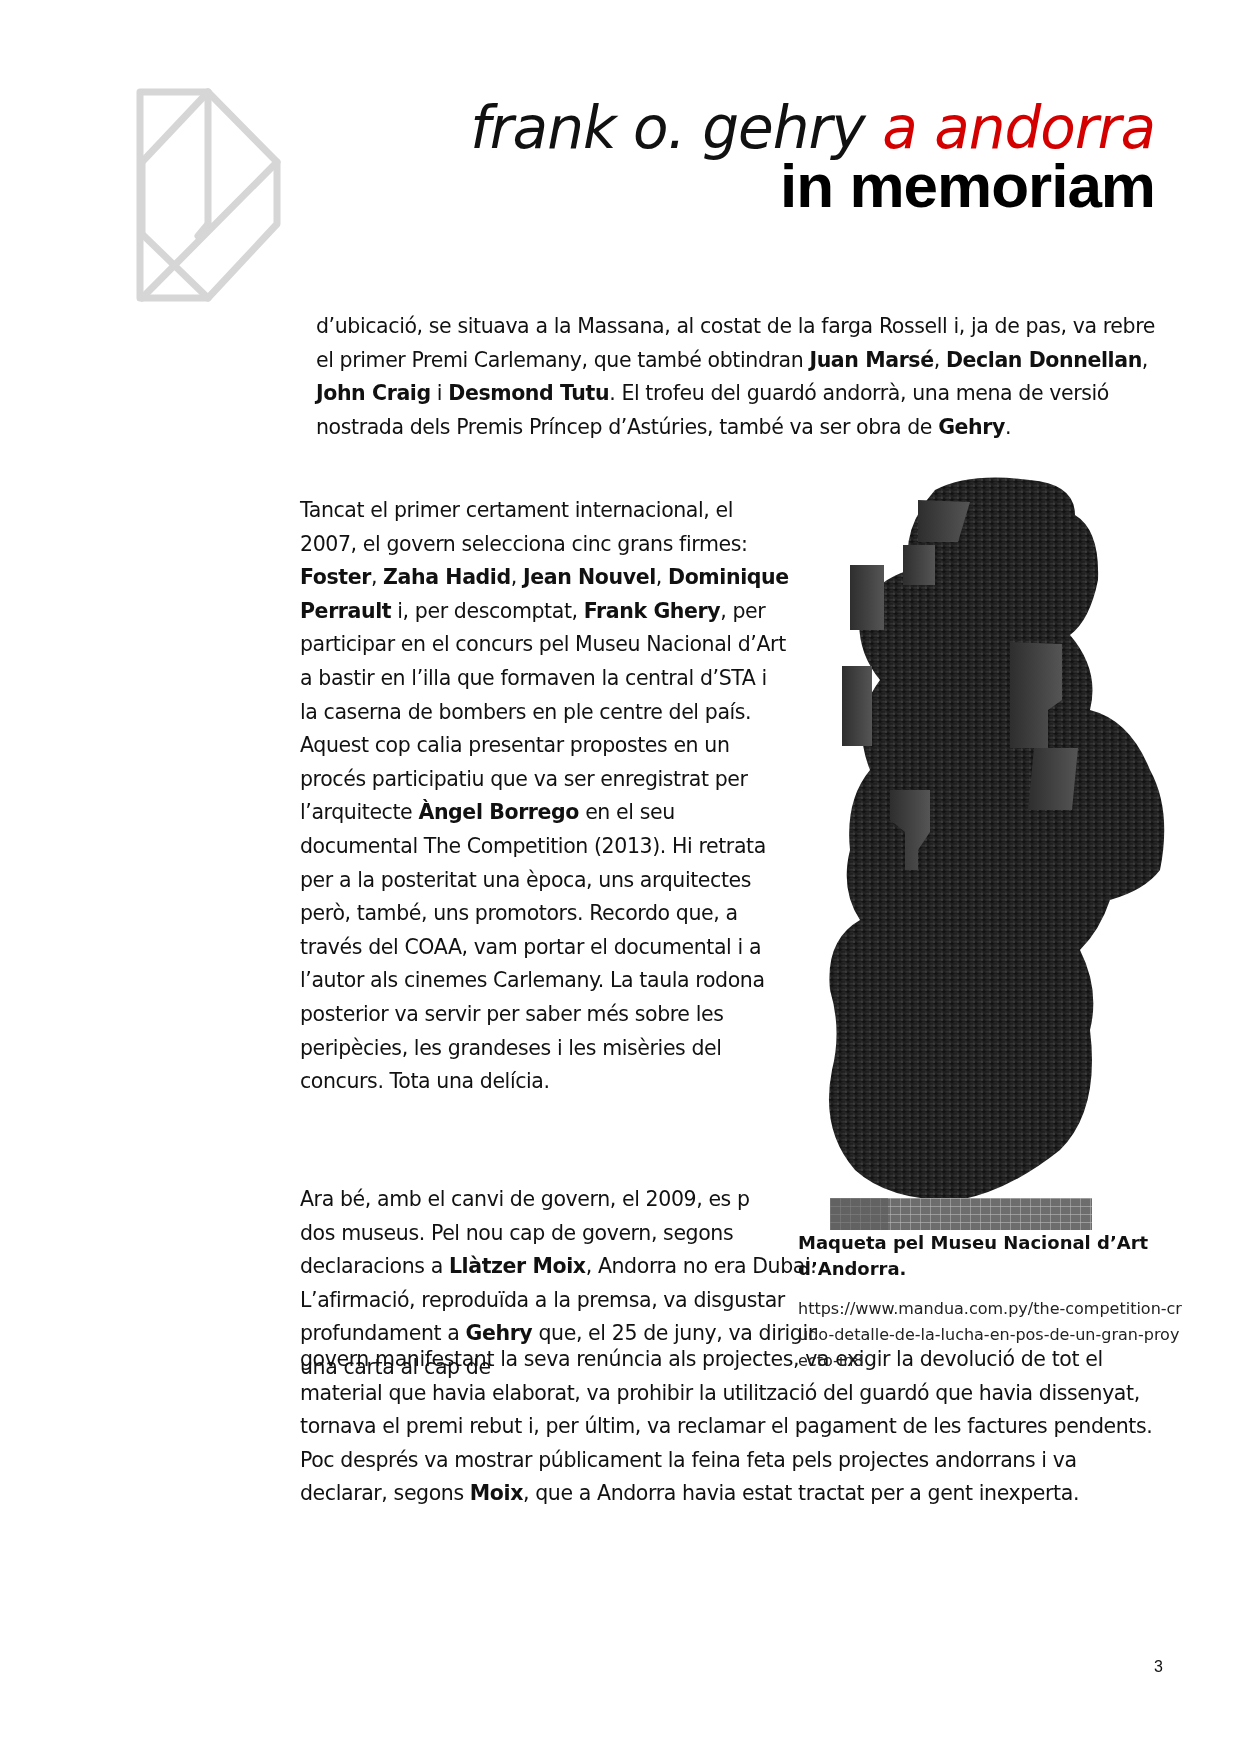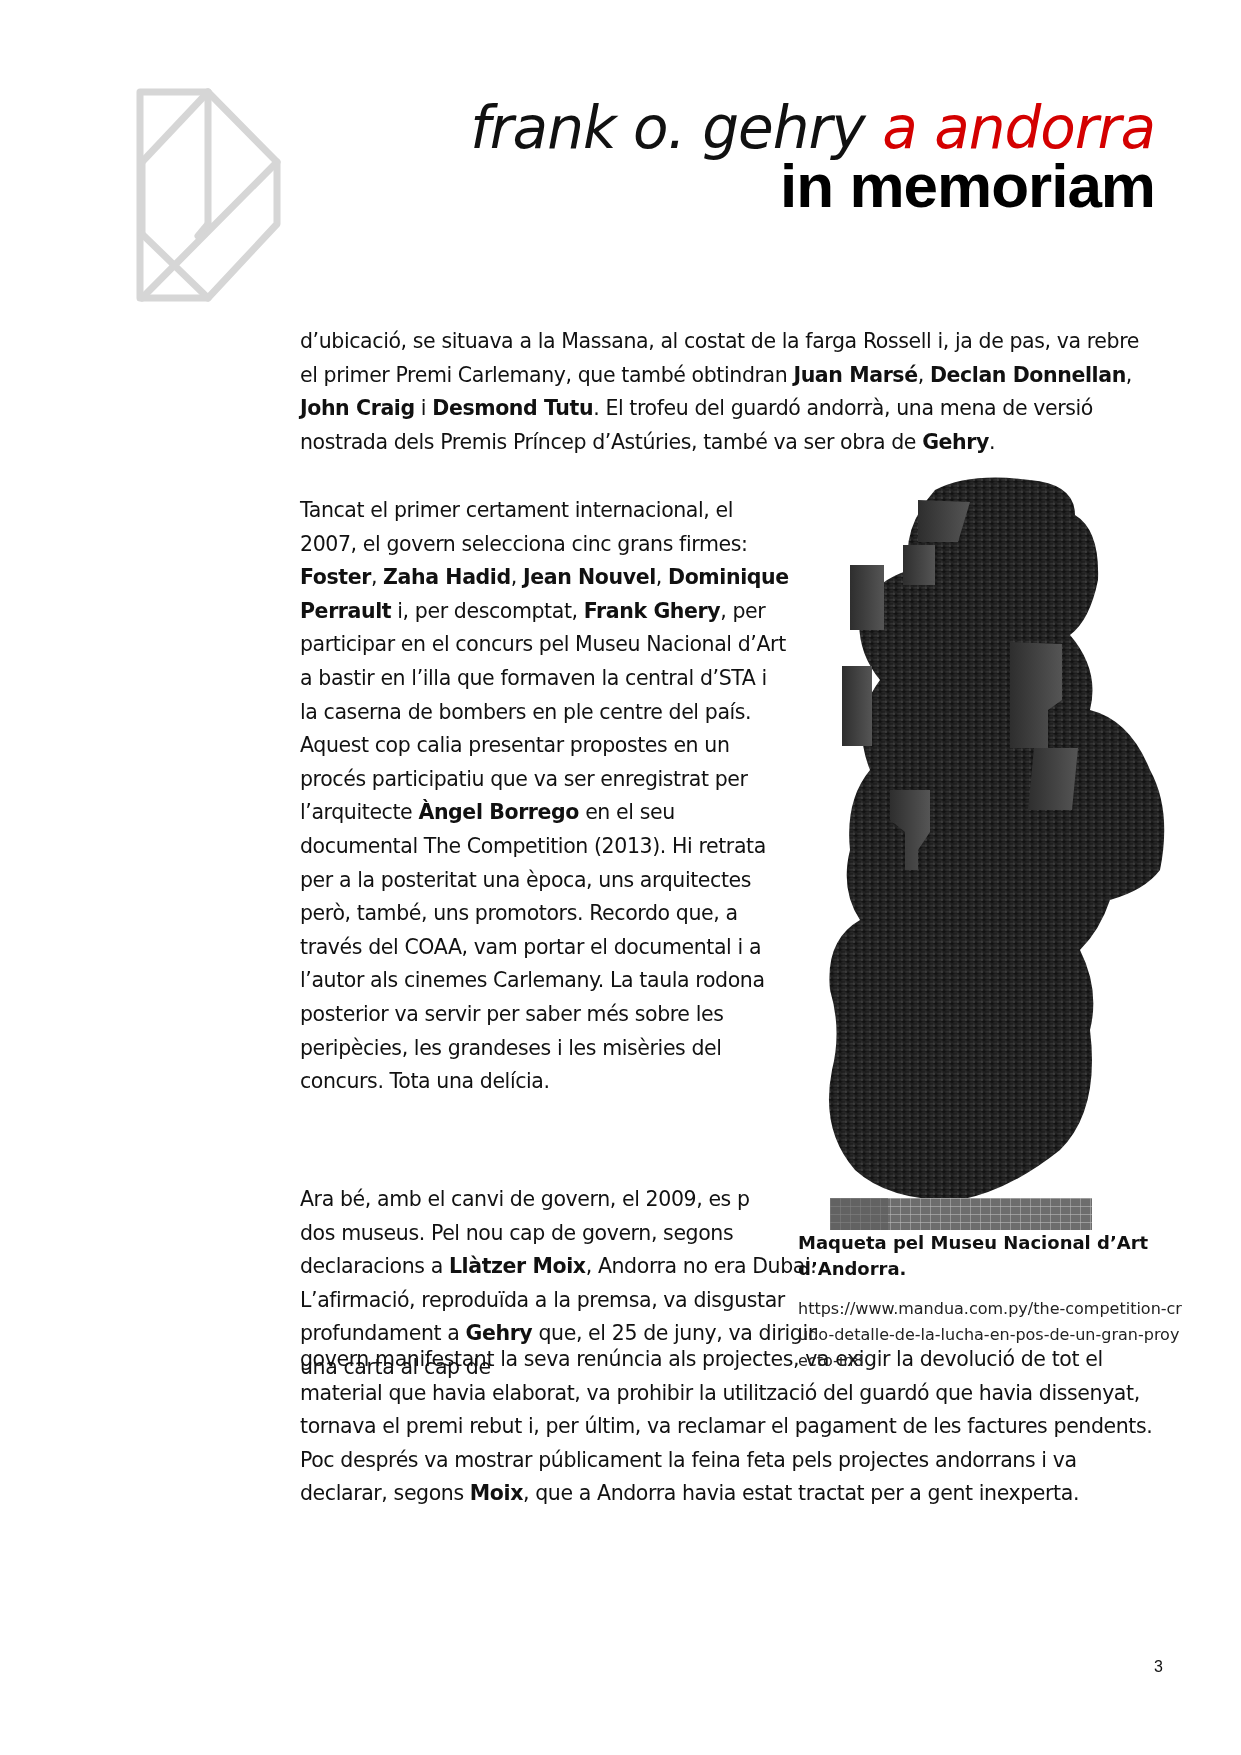--- a/index.html
+++ b/index.html
@@ -9,21 +9,21 @@
   .title { position: absolute; right: 86px; top: 100px; text-align: right; }
   .title-line1 { font-family: "DejaVu Sans", sans-serif; font-style: italic; font-weight: 300;
                  font-size: 58px; line-height: 56px; letter-spacing: -1px; color: #111; white-space: nowrap; }
   .title-line1 .red { color: #d40000; }
   .title-line2 { font-family: "Liberation Sans", sans-serif; font-weight: bold; font-size: 62px;
                  line-height: 60px; letter-spacing: -1px; color: #000; white-space: nowrap; }
   .body-text { font-family: "DejaVu Sans", sans-serif; font-size: 20.5px; line-height: 33.6px;
                color: #111; letter-spacing: -0.4px; }
   .body-text b { font-weight: bold; }
   .para { position: absolute; left: 300px; margin: 0; }
-  .p1 { top: 325px; width: 860px; }
+  .p1 { top: 310px; width: 860px; margin-left: 16px; }
   .p2 { top: 494px; width: 490px; }
   .p3a { top: 1183px; width: 520px; }
   .p3b { top: 1343px; width: 860px; }
   .figure { position: absolute; left: 800px; top: 470px; width: 370px; height: 760px; }
   .caption { position: absolute; left: 798px; top: 1230px; width: 400px; }
   .caption-title { font-family: "DejaVu Sans", sans-serif; font-weight: bold; font-size: 18px;
                    line-height: 26px; color: #111; margin: 0; }
   .caption-url { font-family: "DejaVu Sans", sans-serif; font-size: 16px; line-height: 26px;
                  color: #222; margin: 14px 0 16px 0; word-break: break-all; width: 390px; }
   .page-number { position: absolute; left: 1154px; top: 1658px; font-family: "Liberation Sans", sans-serif;

